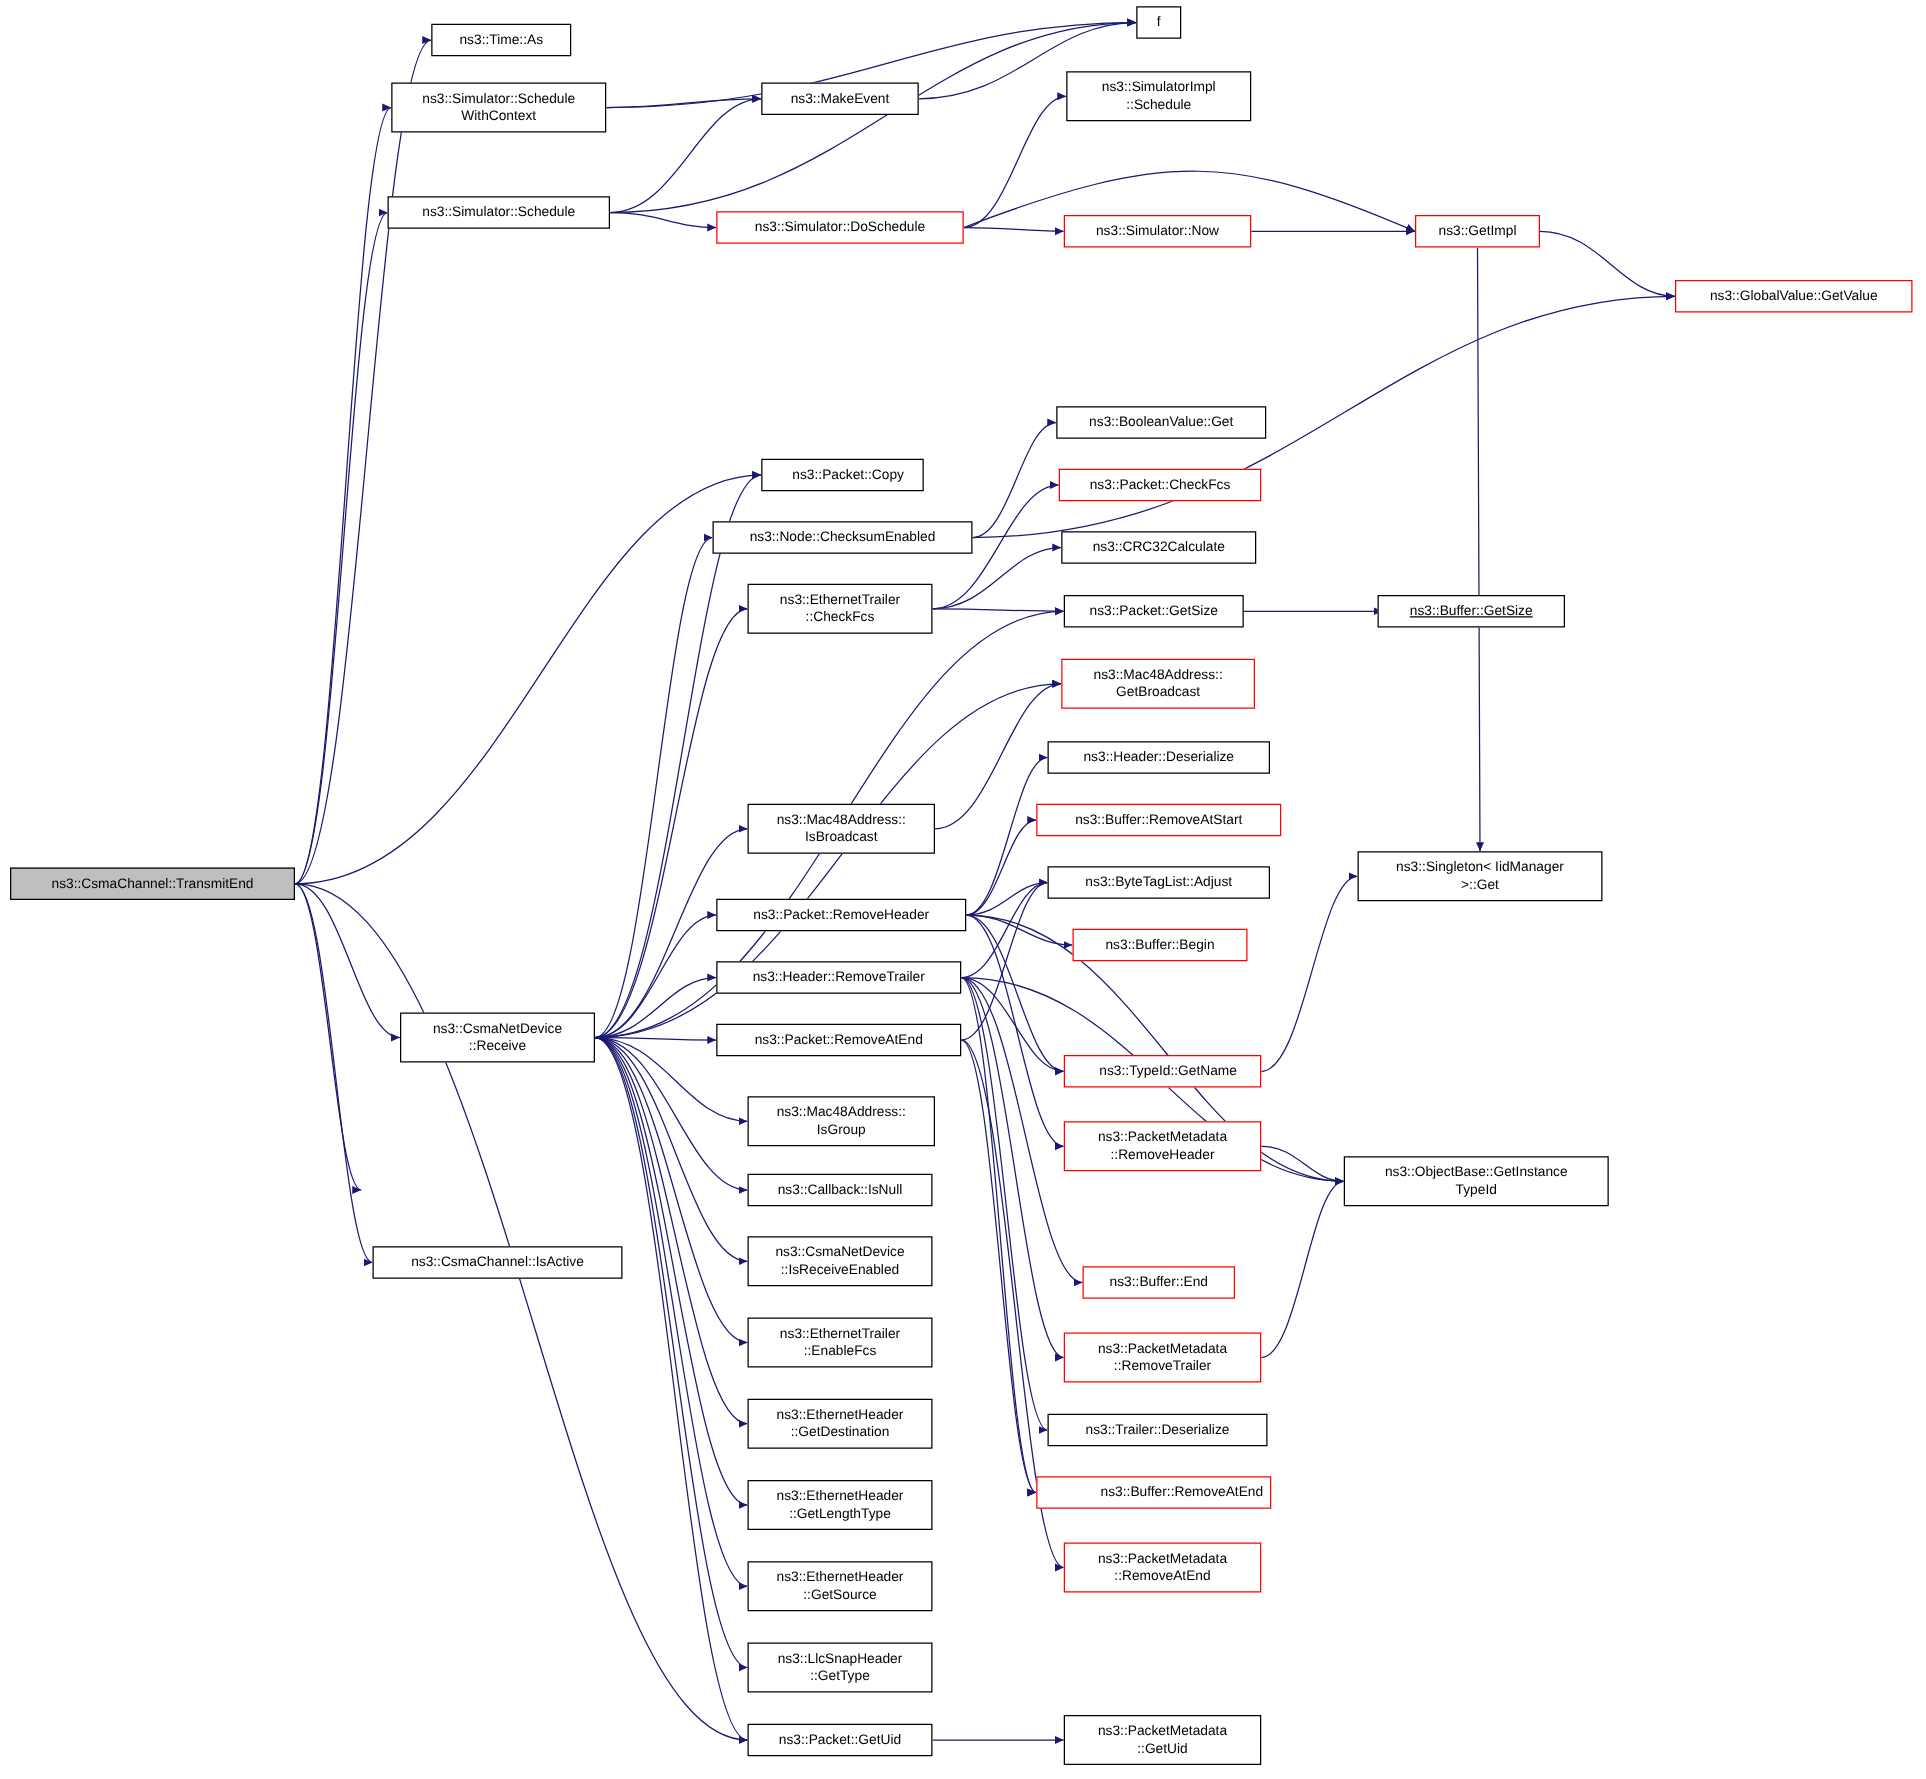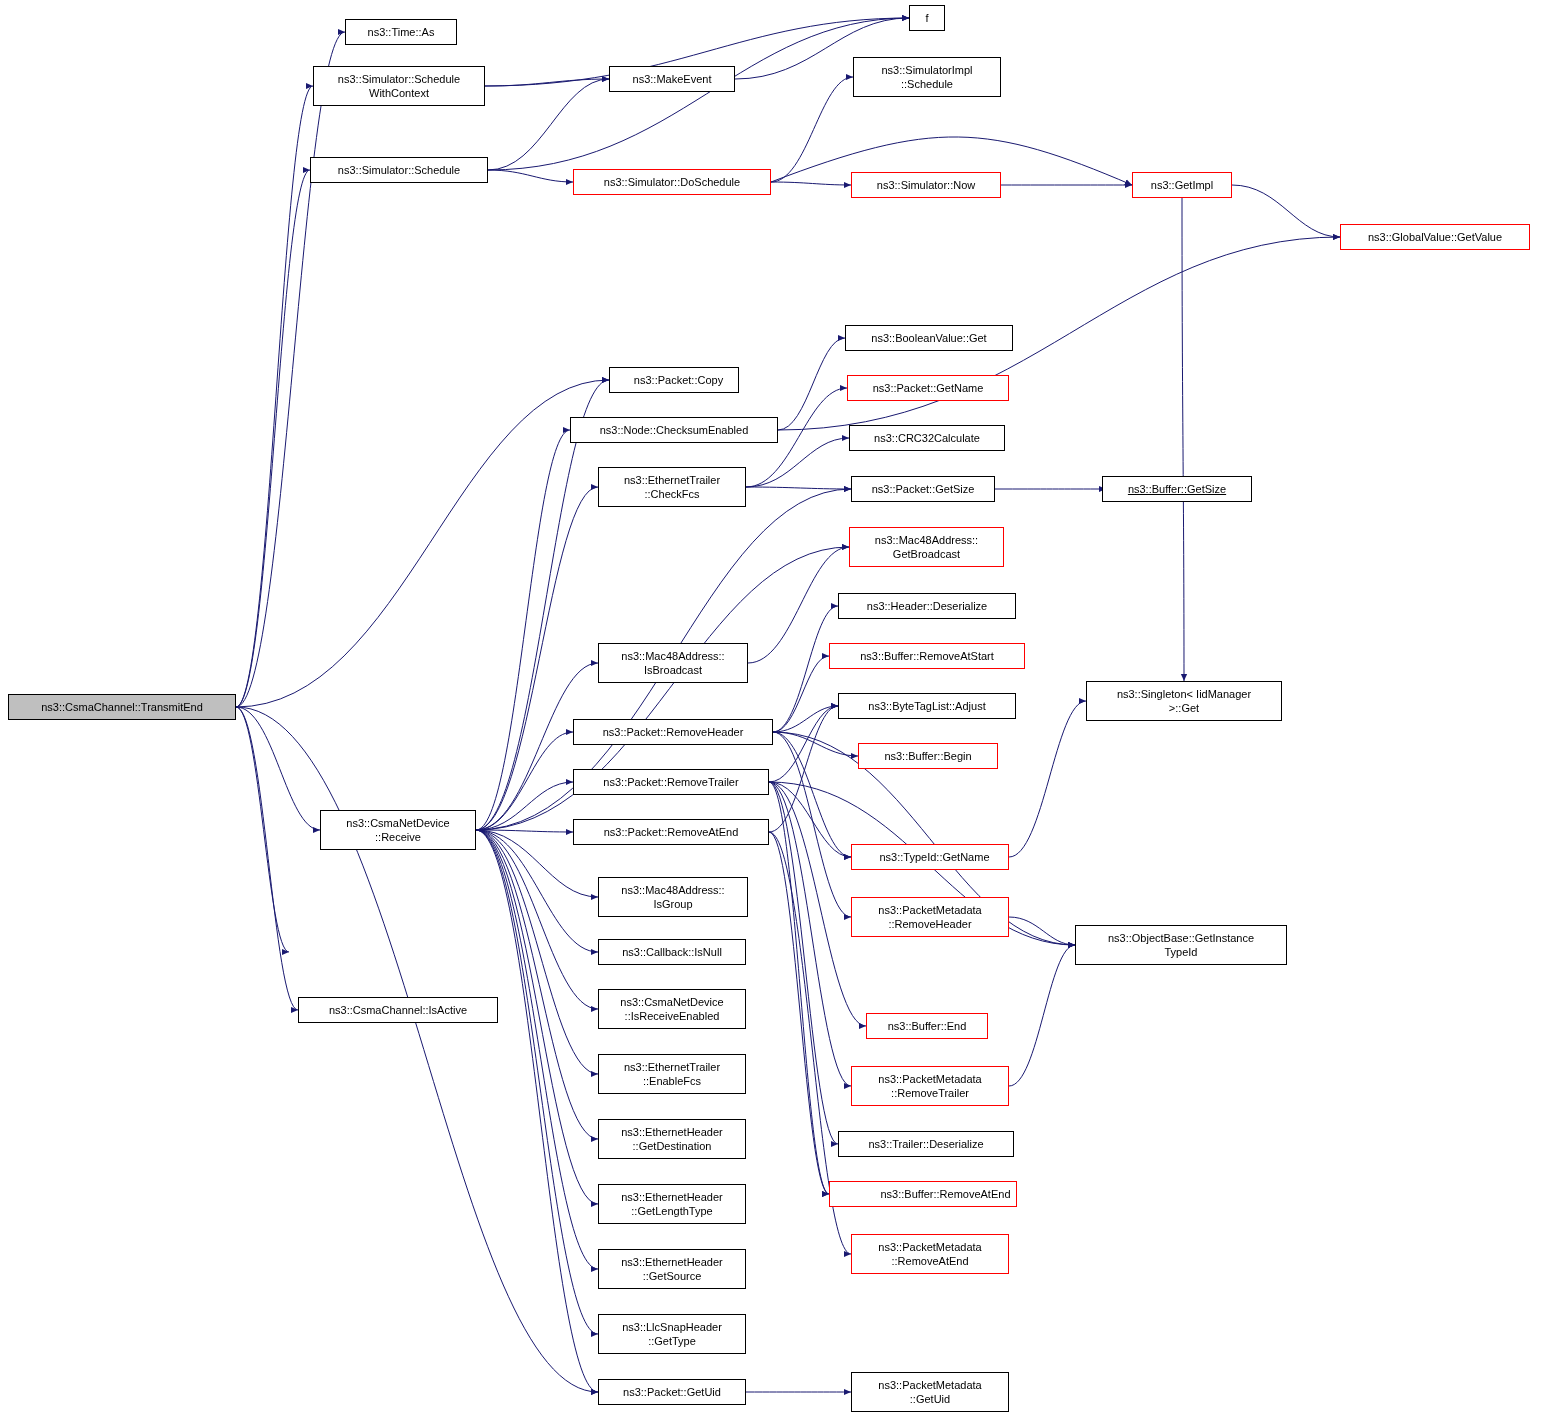--- a/index.html
+++ b/index.html
@@ -113,39 +113,39 @@
     <div class="node" style="left: 909px; top: 5px; width: 36px; height: 26px;">f</div>
     <div class="node" style="left: 609px; top: 66px; width: 126px; height: 26px;">ns3::MakeEvent</div>
     <div class="node" style="left: 853px; top: 57px; width: 148px; height: 40px;">ns3::SimulatorImpl
 ::Schedule</div>
     <div class="node red" style="left: 573px; top: 169px; width: 198px; height: 26px;">ns3::Simulator::DoSchedule</div>
     <div class="node red" style="left: 851px; top: 172px; width: 150px; height: 26px;">ns3::Simulator::Now</div>
     <div class="node red" style="left: 1132px; top: 172px; width: 100px; height: 26px;">ns3::GetImpl</div>
     <div class="node red" style="left: 1340px; top: 224px; width: 190px; height: 26px;">ns3::GlobalValue::GetValue</div>
     <div class="node" style="left: 845px; top: 325px; width: 168px; height: 26px;">ns3::BooleanValue::Get</div>
     <div class="node" style="left: 609px; top: 367px; width: 130px; height: 26px; padding-left: 12px;">ns3::Packet::Copy</div>
-    <div class="node red" style="left: 847px; top: 375px; width: 162px; height: 26px;">ns3::Packet::GetName</div>
+    <div class="node red" style="left: 847px; top: 375px; width: 162px; height: 26px;">ns3::Packet::CheckFcs</div>
     <div class="node" style="left: 570px; top: 417px; width: 208px; height: 26px;">ns3::Node::ChecksumEnabled</div>
     <div class="node" style="left: 849px; top: 425px; width: 156px; height: 26px;">ns3::CRC32Calculate</div>
     <div class="node" style="left: 598px; top: 467px; width: 148px; height: 40px;">ns3::EthernetTrailer
 ::CheckFcs</div>
     <div class="node" style="left: 851px; top: 476px; width: 144px; height: 26px;">ns3::Packet::GetSize</div>
     <div class="node" style="left: 1102px; top: 476px; width: 150px; height: 26px; text-decoration: underline;">ns3::Buffer::GetSize</div>
     <div class="node red" style="left: 849px; top: 527px; width: 155px; height: 40px;">ns3::Mac48Address::
 GetBroadcast</div>
     <div class="node" style="left: 838px; top: 593px; width: 178px; height: 26px;">ns3::Header::Deserialize</div>
     <div class="node" style="left: 598px; top: 643px; width: 150px; height: 40px;">ns3::Mac48Address::
 IsBroadcast</div>
     <div class="node red" style="left: 829px; top: 643px; width: 196px; height: 26px;">ns3::Buffer::RemoveAtStart</div>
     <div class="node" style="left: 838px; top: 693px; width: 178px; height: 26px;">ns3::ByteTagList::Adjust</div>
     <div class="node" style="left: 1086px; top: 681px; width: 196px; height: 40px;">ns3::Singleton&lt; IidManager
 &gt;::Get</div>
     <div class="node" style="left: 573px; top: 719px; width: 200px; height: 26px;">ns3::Packet::RemoveHeader</div>
     <div class="node red" style="left: 858px; top: 743px; width: 140px; height: 26px;">ns3::Buffer::Begin</div>
-    <div class="node" style="left: 573px; top: 769px; width: 196px; height: 26px;">ns3::Packet::RemoveTrailer</div>
+    <div class="node" style="left: 573px; top: 769px; width: 196px; height: 26px;">ns3::Header::RemoveTrailer</div>
     <div class="node" style="left: 573px; top: 819px; width: 196px; height: 26px;">ns3::Packet::RemoveAtEnd</div>
     <div class="node red" style="left: 851px; top: 844px; width: 158px; height: 26px; padding-left: 12px;">ns3::TypeId::GetName</div>
     <div class="node" style="left: 320px; top: 810px; width: 156px; height: 40px;">ns3::CsmaNetDevice
 ::Receive</div>
     <div class="node" style="left: 598px; top: 877px; width: 150px; height: 40px;">ns3::Mac48Address::
 IsGroup</div>
     <div class="node red" style="left: 851px; top: 897px; width: 158px; height: 40px;">ns3::PacketMetadata
 ::RemoveHeader</div>
     <div class="node" style="left: 598px; top: 939px; width: 148px; height: 26px;">ns3::Callback::IsNull</div>
     <div class="node" style="left: 1075px; top: 925px; width: 212px; height: 40px;">ns3::ObjectBase::GetInstance

